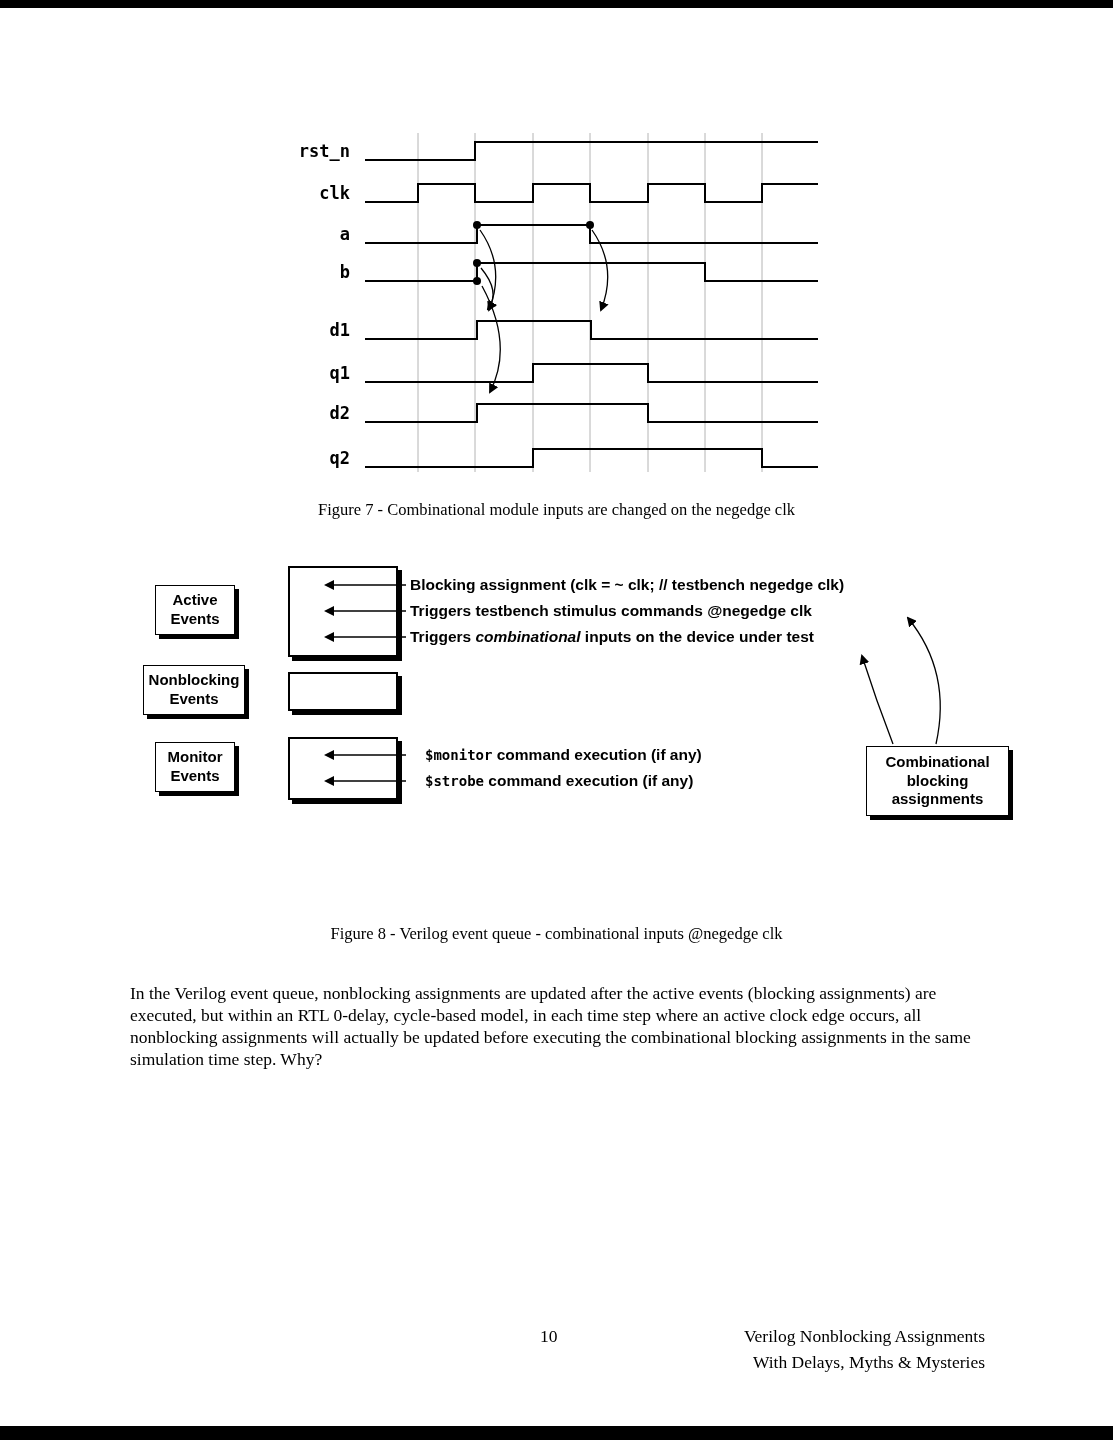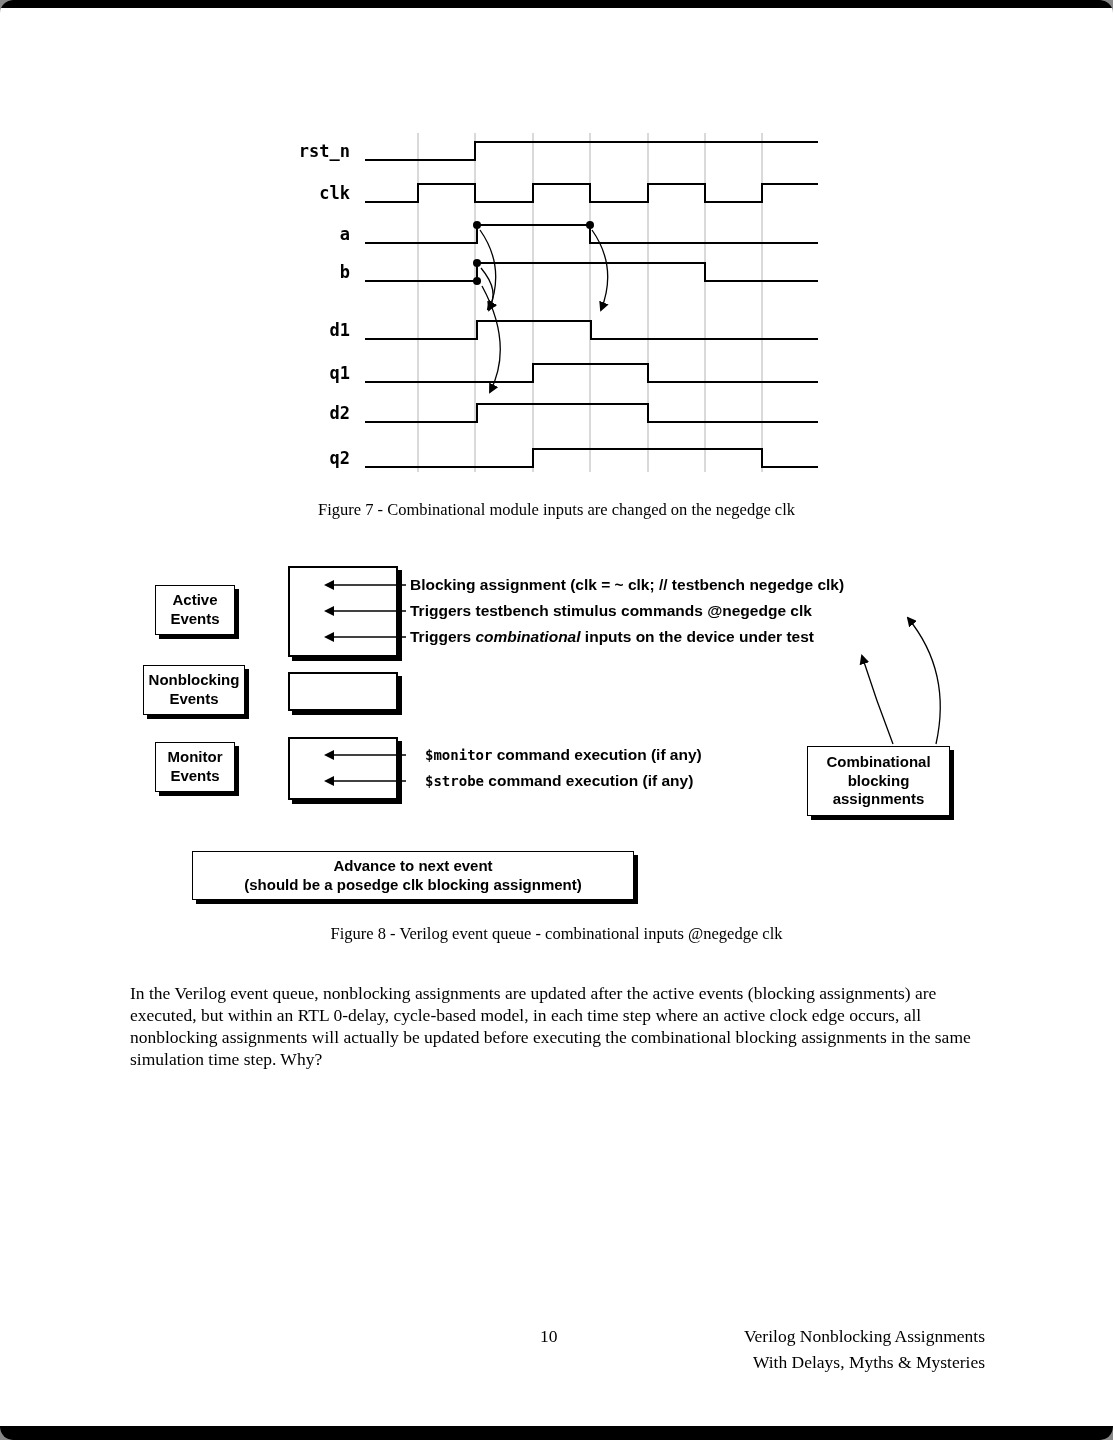--- a/index.html
+++ b/index.html
@@ -1,18 +1,18 @@
 <!DOCTYPE html>
 <html><head>
 <meta charset="utf-8">
 <style>
   html,body { margin:0; padding:0; background:#888; }
   .page {
     position:relative; width:1113px; height:1440px; background:#ffffff;
-    font-family:"Liberation Serif", serif; overflow:hidden; margin:0 auto;border-radius:13px;
+    font-family:"Liberation Serif", serif; overflow:hidden; margin:0 auto;
   }
   .bar-top { position:absolute; left:0; top:0; width:100%; height:8px; background:#000; }
   .bar-bottom { position:absolute; left:0; bottom:0; width:100%; height:14px; background:#000; }
   .overlay-svg { position:absolute; left:0; top:0; z-index:5; pointer-events:none; }
   .evbox {
     position:absolute; background:#fff; border:1px solid #000000; box-shadow:4px 4px 0 #000;
     display:flex; flex-direction:column; align-items:center; justify-content:center;
     text-align:center; font-family:"Liberation Sans", sans-serif; font-weight:bold;
     font-size:15px; line-height:1.25; z-index:2; color:#000;
   }
@@ -93,26 +93,22 @@
   <div class="qbox" style="left:288px; top:566px; width:106px; height:87px"></div>
 
   <div class="evbox" style="left:143px; top:665px; width:100px; height:48px">Nonblocking Events</div>
 
   <div class="qbox" style="left:288px; top:672px; width:106px; height:35px"></div>
 
   <div class="evbox" style="left:155px; top:742px; width:78px; height:48px">Monitor Events</div>
 
   <div class="qbox" style="left:288px; top:737px; width:106px; height:59px"></div>
 
-  <div class="evbox" style="left:807px; top:746px; width:141px; height:68px">Combinational blocking assignments</div>
+  <div class="evbox" style="left:866px; top:746px; width:141px; height:68px">Combinational blocking assignments</div>
 
-  <div class="evbox" style="left:192px; top:851px; width:440px; height:47px">
-    <div>Advance to next event</div>
-    <div>(should be a posedge clk blocking assignment)</div>
-  </div>
 
   <div class="qline" style="left:410px; top:575px">Blocking assignment (clk = ~ clk; // testbench negedge clk)</div>
 
   <div class="qline" style="left:410px; top:627px">
     <span>Triggers </span><span class="em">combinational</span><span> inputs on the device under test</span>
   </div>
 
   <div class="qline" style="left:410px; top:601px">Triggers testbench stimulus commands @negedge clk</div>
 
 

